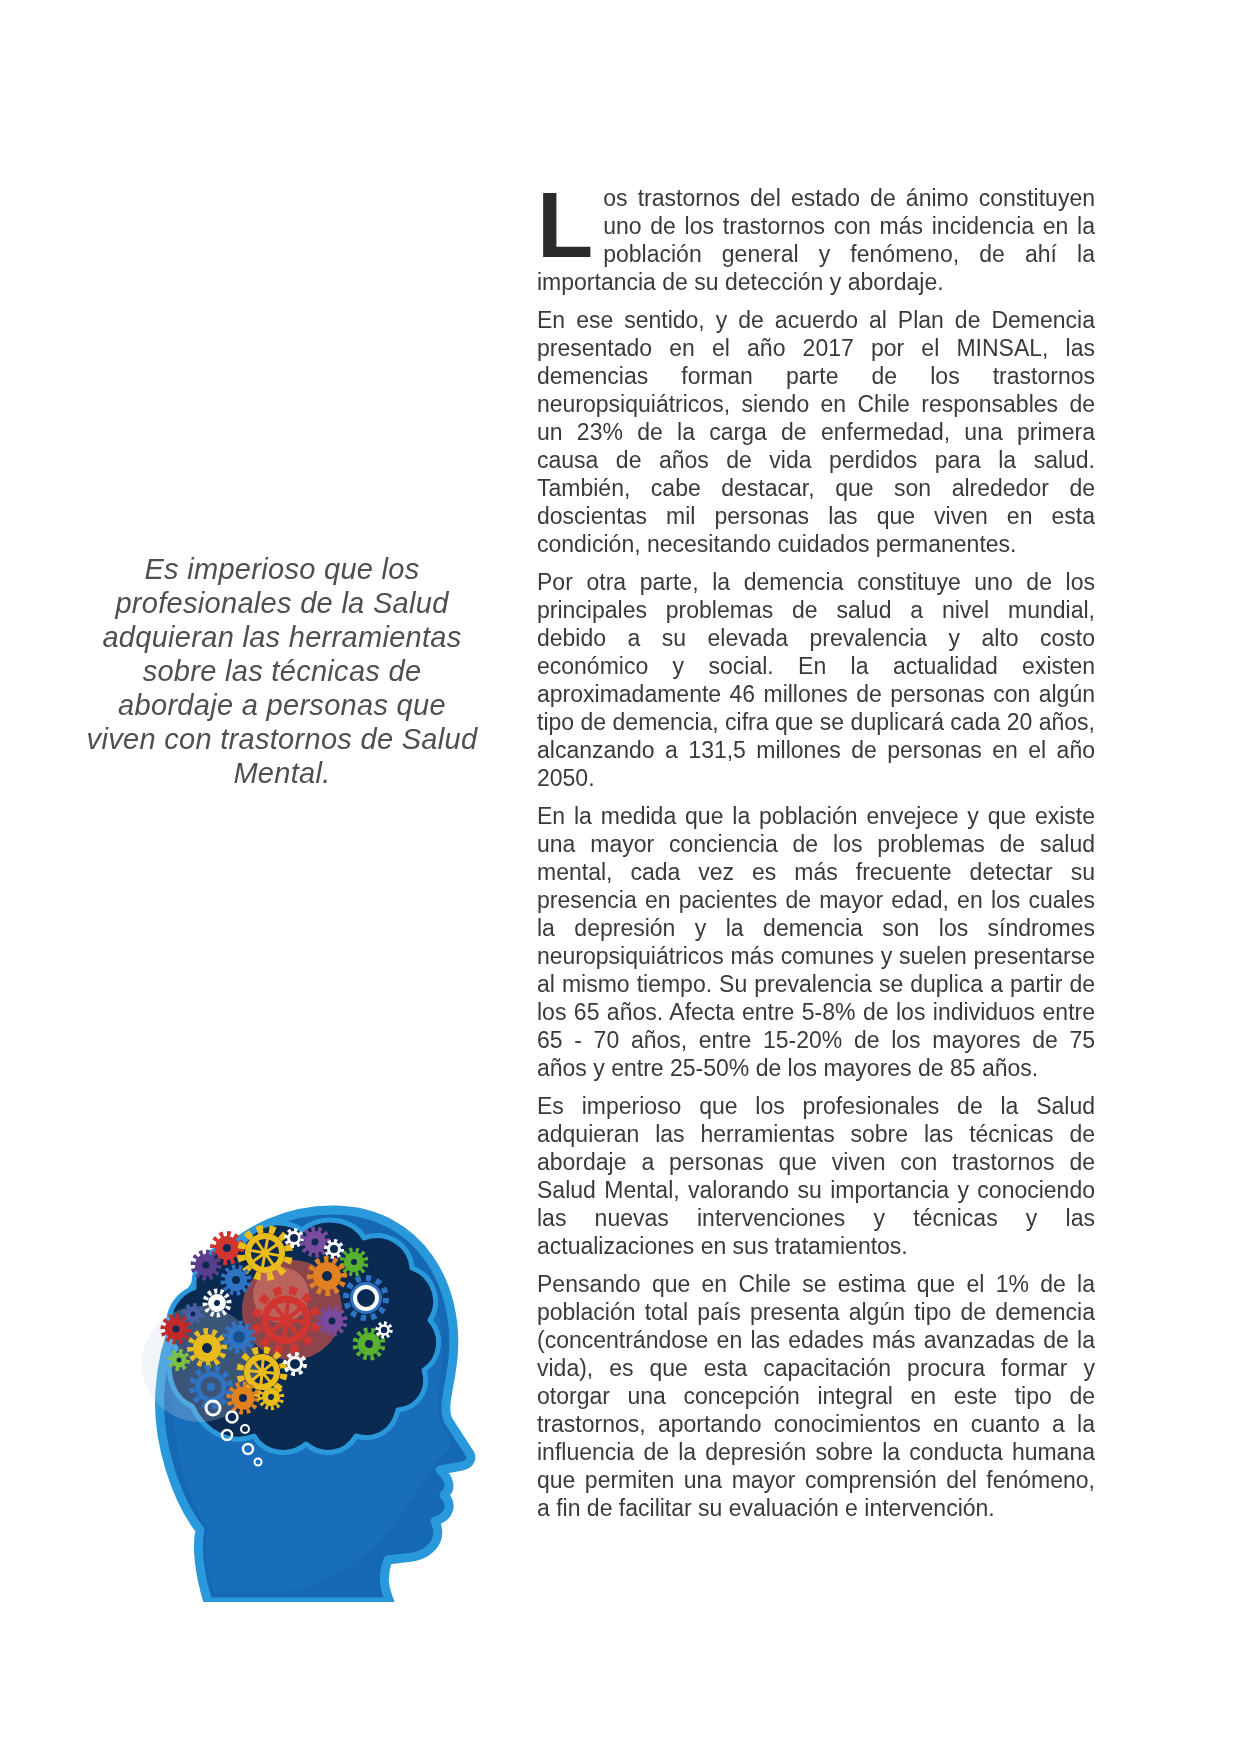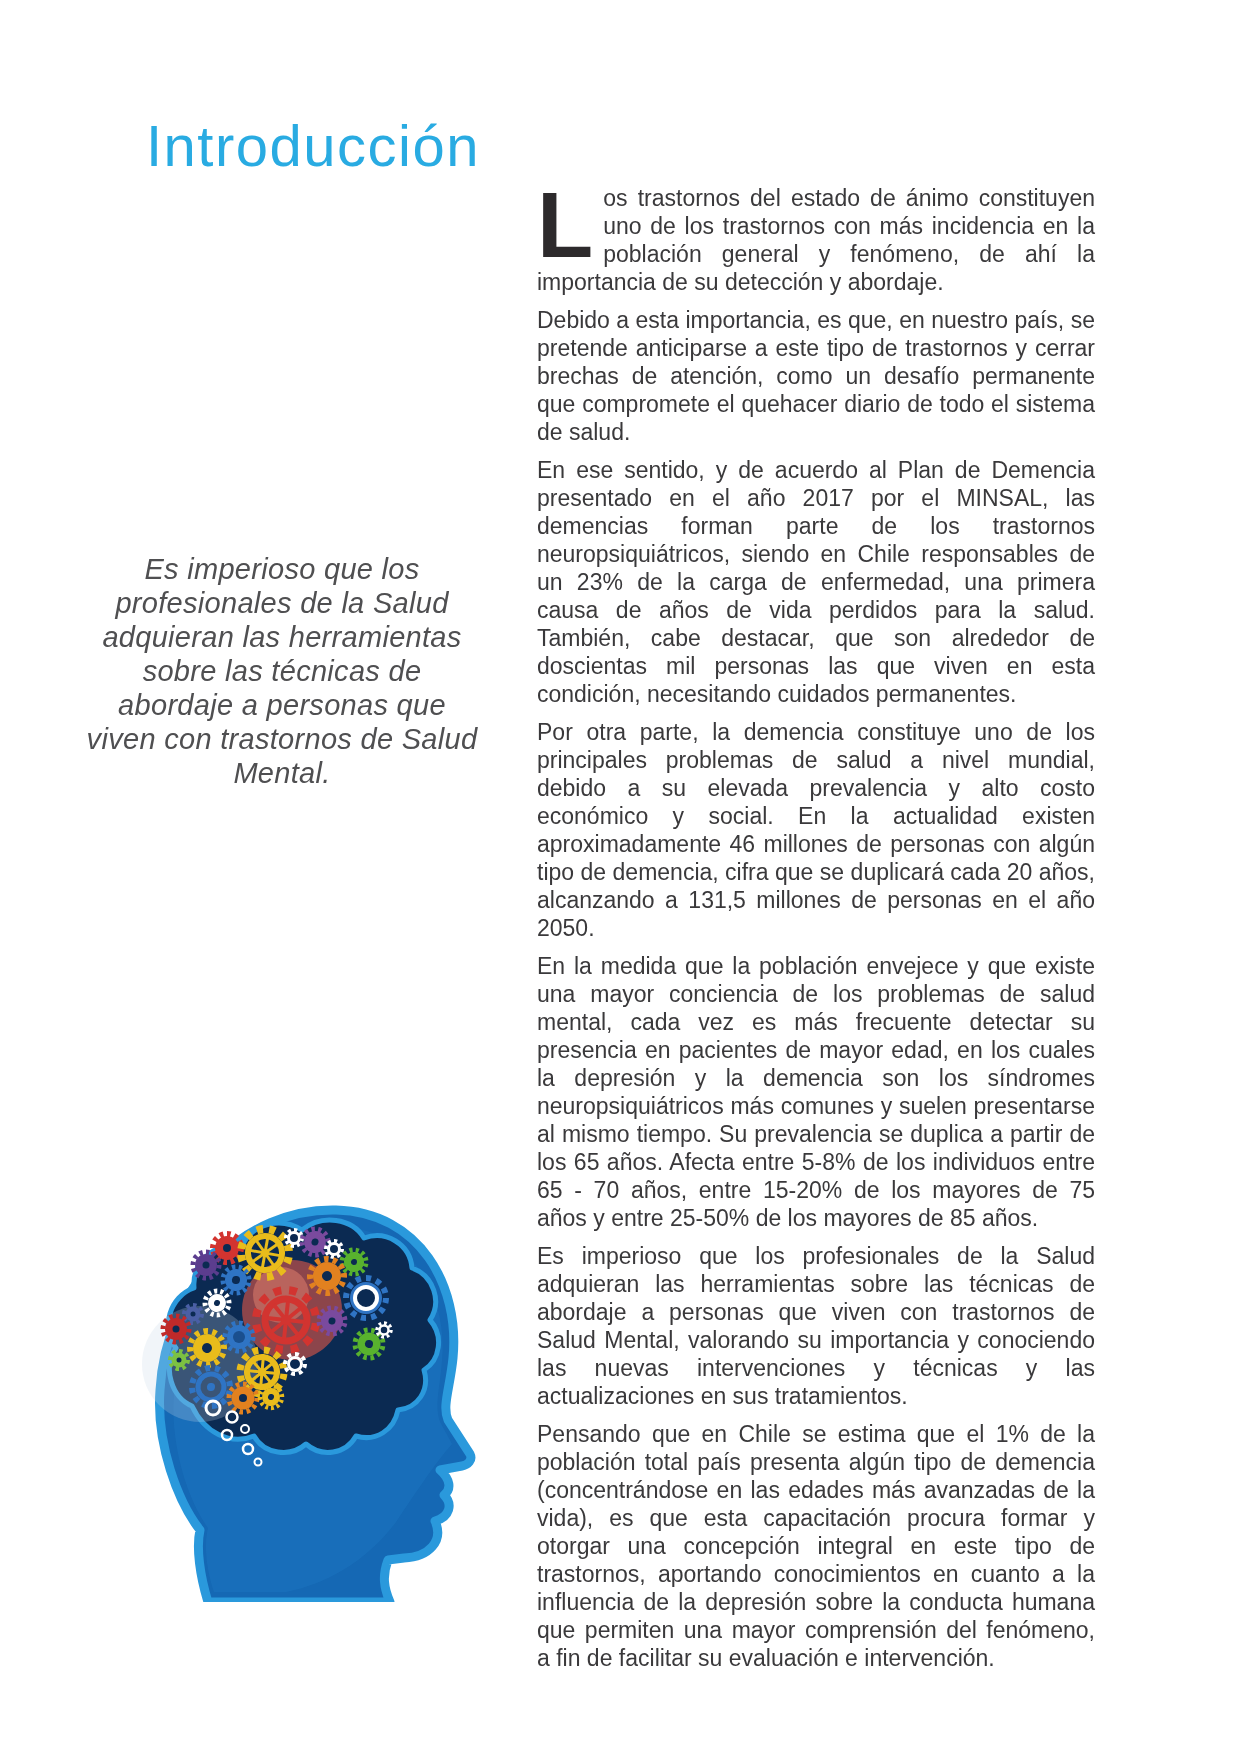--- a/index.html
+++ b/index.html
@@ -59,27 +59,25 @@
     position:absolute;
     left:96px;top:1192px;
     width:384px;height:410px;
   }
 </style>
 </head>
 <body>
 
 <div class="page">
 
-  <div class="intro-title">Introducción</div>
 
   <div class="pull-quote">Es imperioso que los profesionales de la Salud adquieran las herramientas sobre las técnicas de abordaje a personas que viven con trastornos de Salud Mental.</div>
 
   <div class="body-col">
     <p><span class="drop-cap">L</span><span>os trastornos del estado de ánimo constituyen uno de los trastornos con más incidencia en la población general y fenómeno, de ahí la importancia de su detección y abordaje.</span></p>
-    <p>Debido a esta importancia, es que, en nuestro país, se pretende anticiparse a este tipo de trastornos y cerrar brechas de atención, como un desafío permanente que compromete el quehacer diario de todo el sistema de salud.</p>
     <p>En ese sentido, y de acuerdo al Plan de Demencia presentado en el año 2017 por el MINSAL, las demencias forman parte de los trastornos neuropsiquiátricos, siendo en Chile responsables de un 23% de la carga de enfermedad, una primera causa de años de vida perdidos para la salud. También, cabe destacar, que son alrededor de doscientas mil personas las que viven en esta condición, necesitando cuidados permanentes.</p>
     <p>Por otra parte, la demencia constituye uno de los principales problemas de salud a nivel mundial, debido a su elevada prevalencia y alto costo económico y social. En la actualidad existen aproximadamente 46 millones de personas con algún tipo de demencia, cifra que se duplicará cada 20 años, alcanzando a 131,5 millones de personas en el año 2050.</p>
     <p>En la medida que la población envejece y que existe una mayor conciencia de los problemas de salud mental, cada vez es más frecuente detectar su presencia en pacientes de mayor edad, en los cuales la depresión y la demencia son los síndromes neuropsiquiátricos más comunes y suelen presentarse al mismo tiempo. Su prevalencia se duplica a partir de los 65 años. Afecta entre 5-8% de los individuos entre 65 - 70 años, entre 15-20% de los mayores de 75 años y entre 25-50% de los mayores de 85 años.</p>
     <p>Es imperioso que los profesionales de la Salud adquieran las herramientas sobre las técnicas de abordaje a personas que viven con trastornos de Salud Mental, valorando su importancia y conociendo las nuevas intervenciones y técnicas y las actualizaciones en sus tratamientos.</p>
     <p>Pensando que en Chile se estima que el 1% de la población total país presenta algún tipo de demencia (concentrándose en las edades más avanzadas de la vida), es que esta capacitación procura formar y otorgar una concepción integral en este tipo de trastornos, aportando conocimientos en cuanto a la influencia de la depresión sobre la conducta humana que permiten una mayor comprensión del fenómeno, a fin de facilitar su evaluación e intervención.</p>
   </div>
 
   <svg class="illustration" viewBox="0 0 384 410" xmlns="http://www.w3.org/2000/svg" aria-hidden="true">
 
     <path d="M112 410

